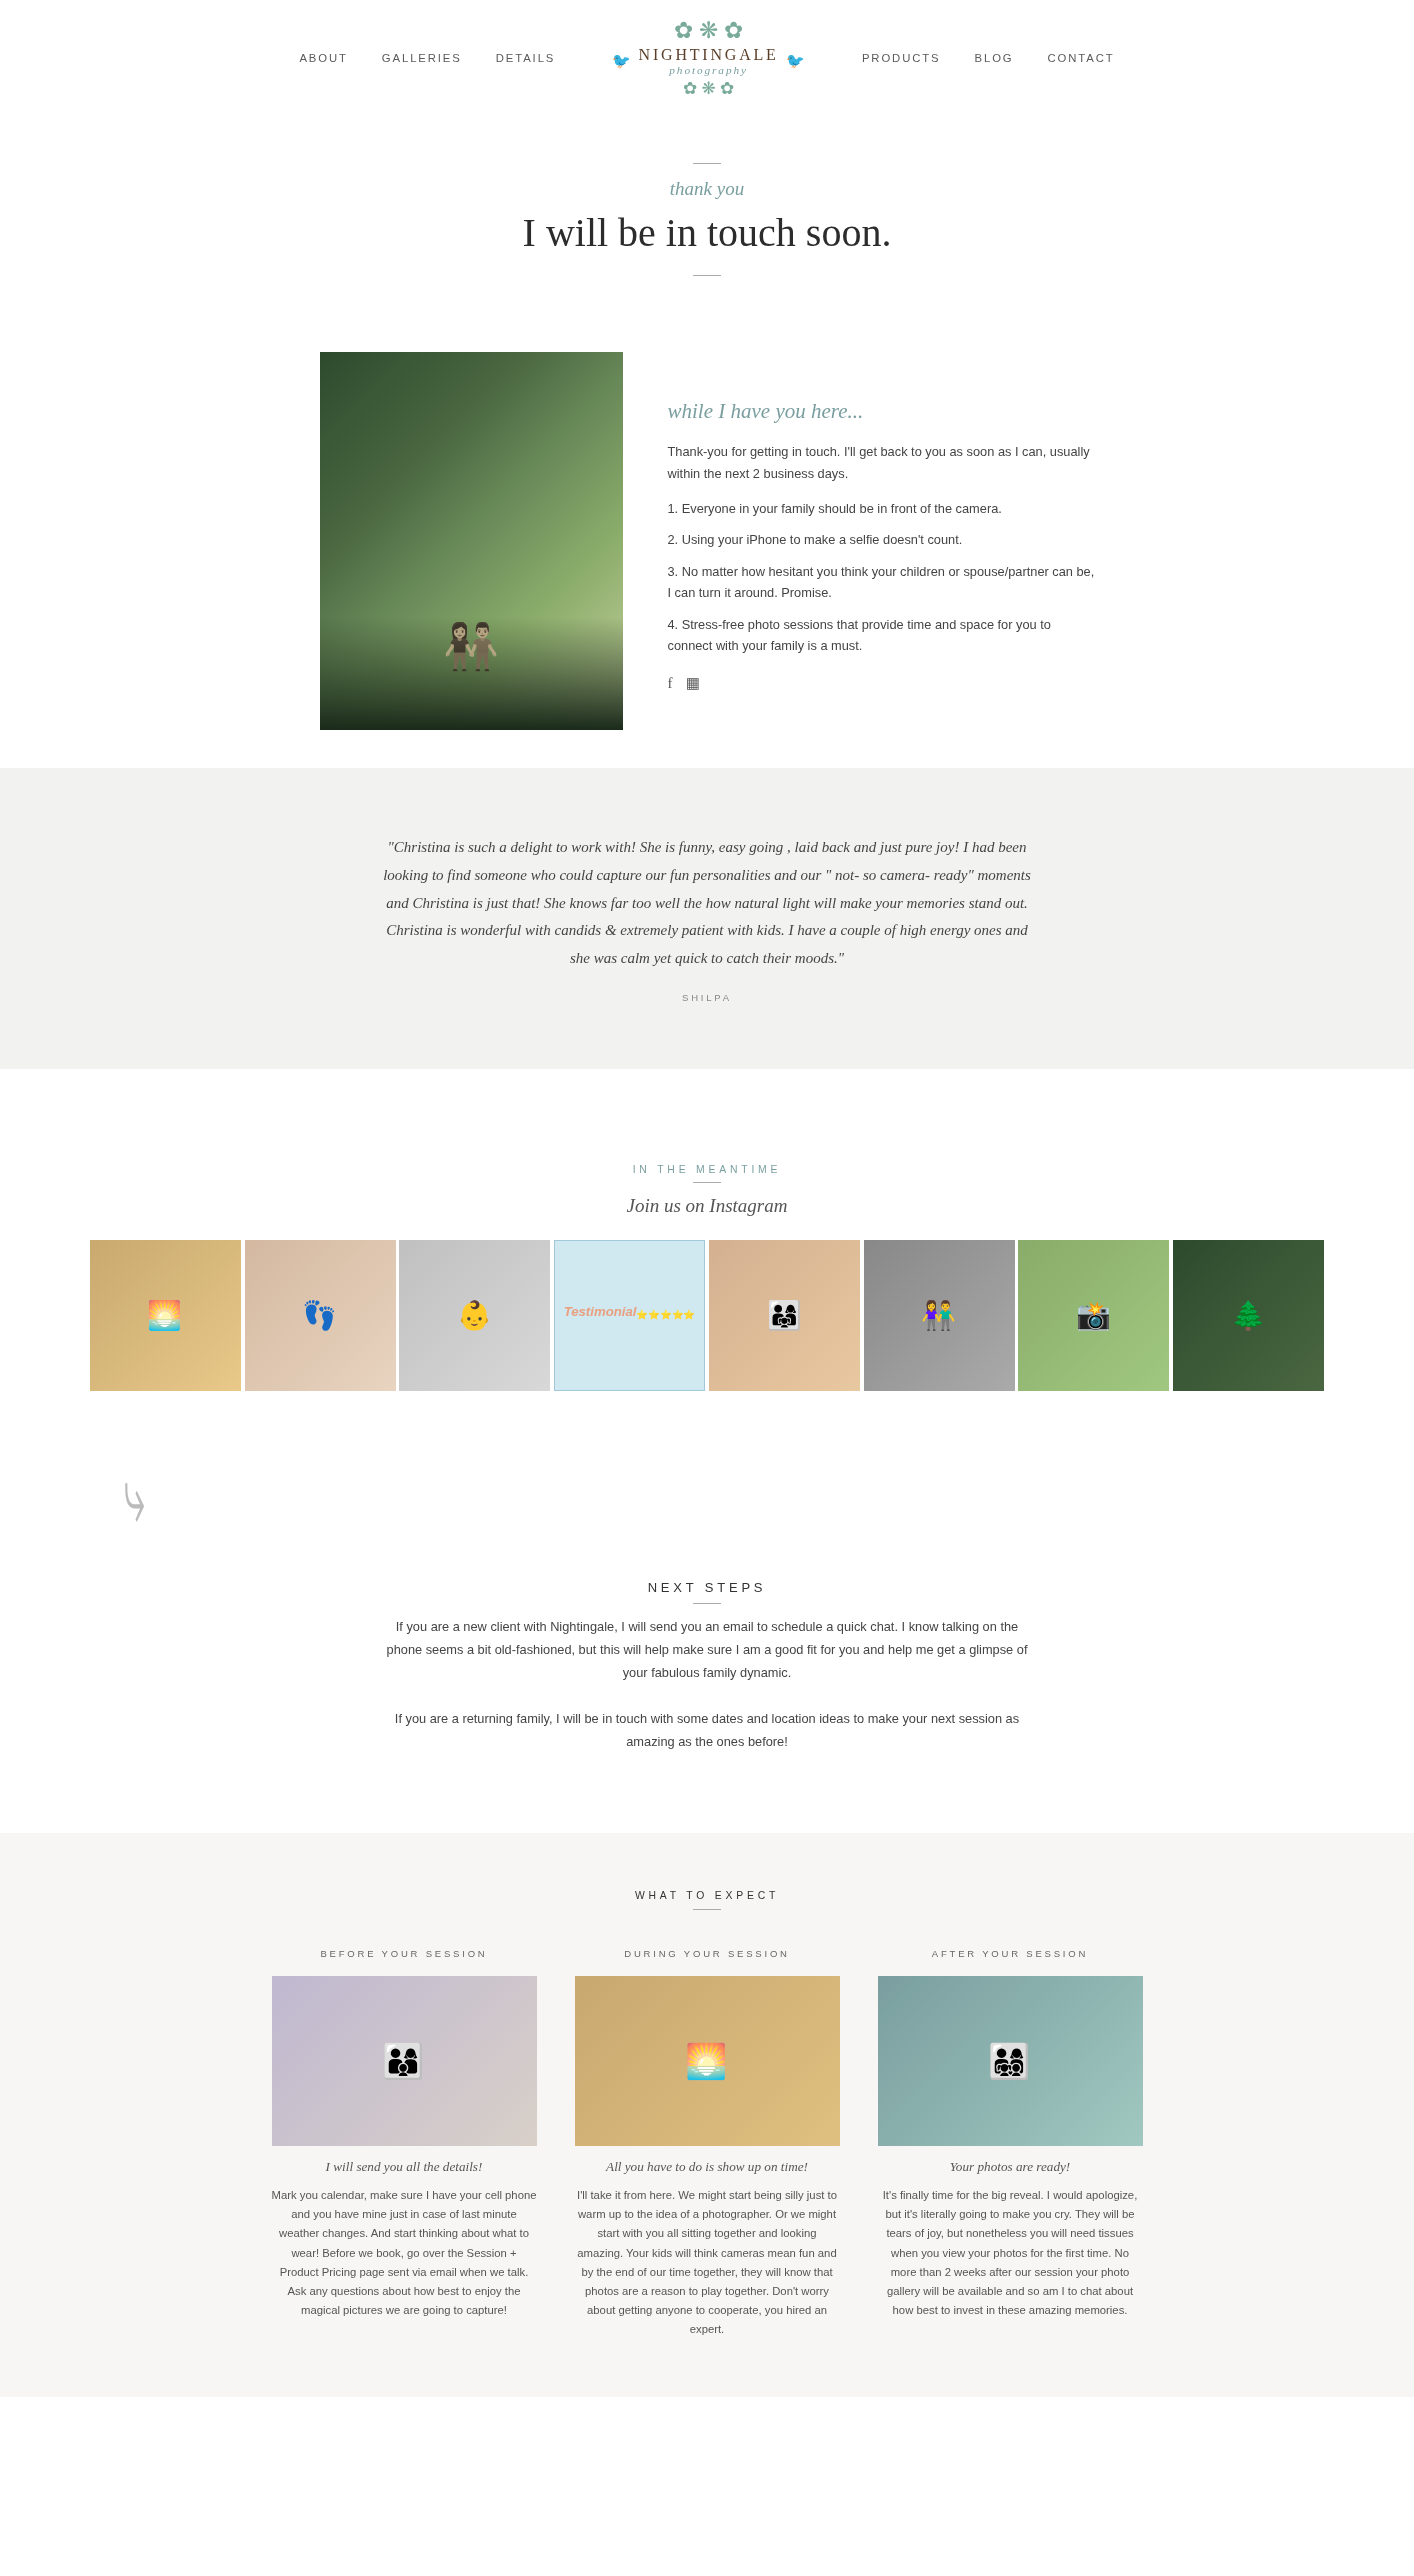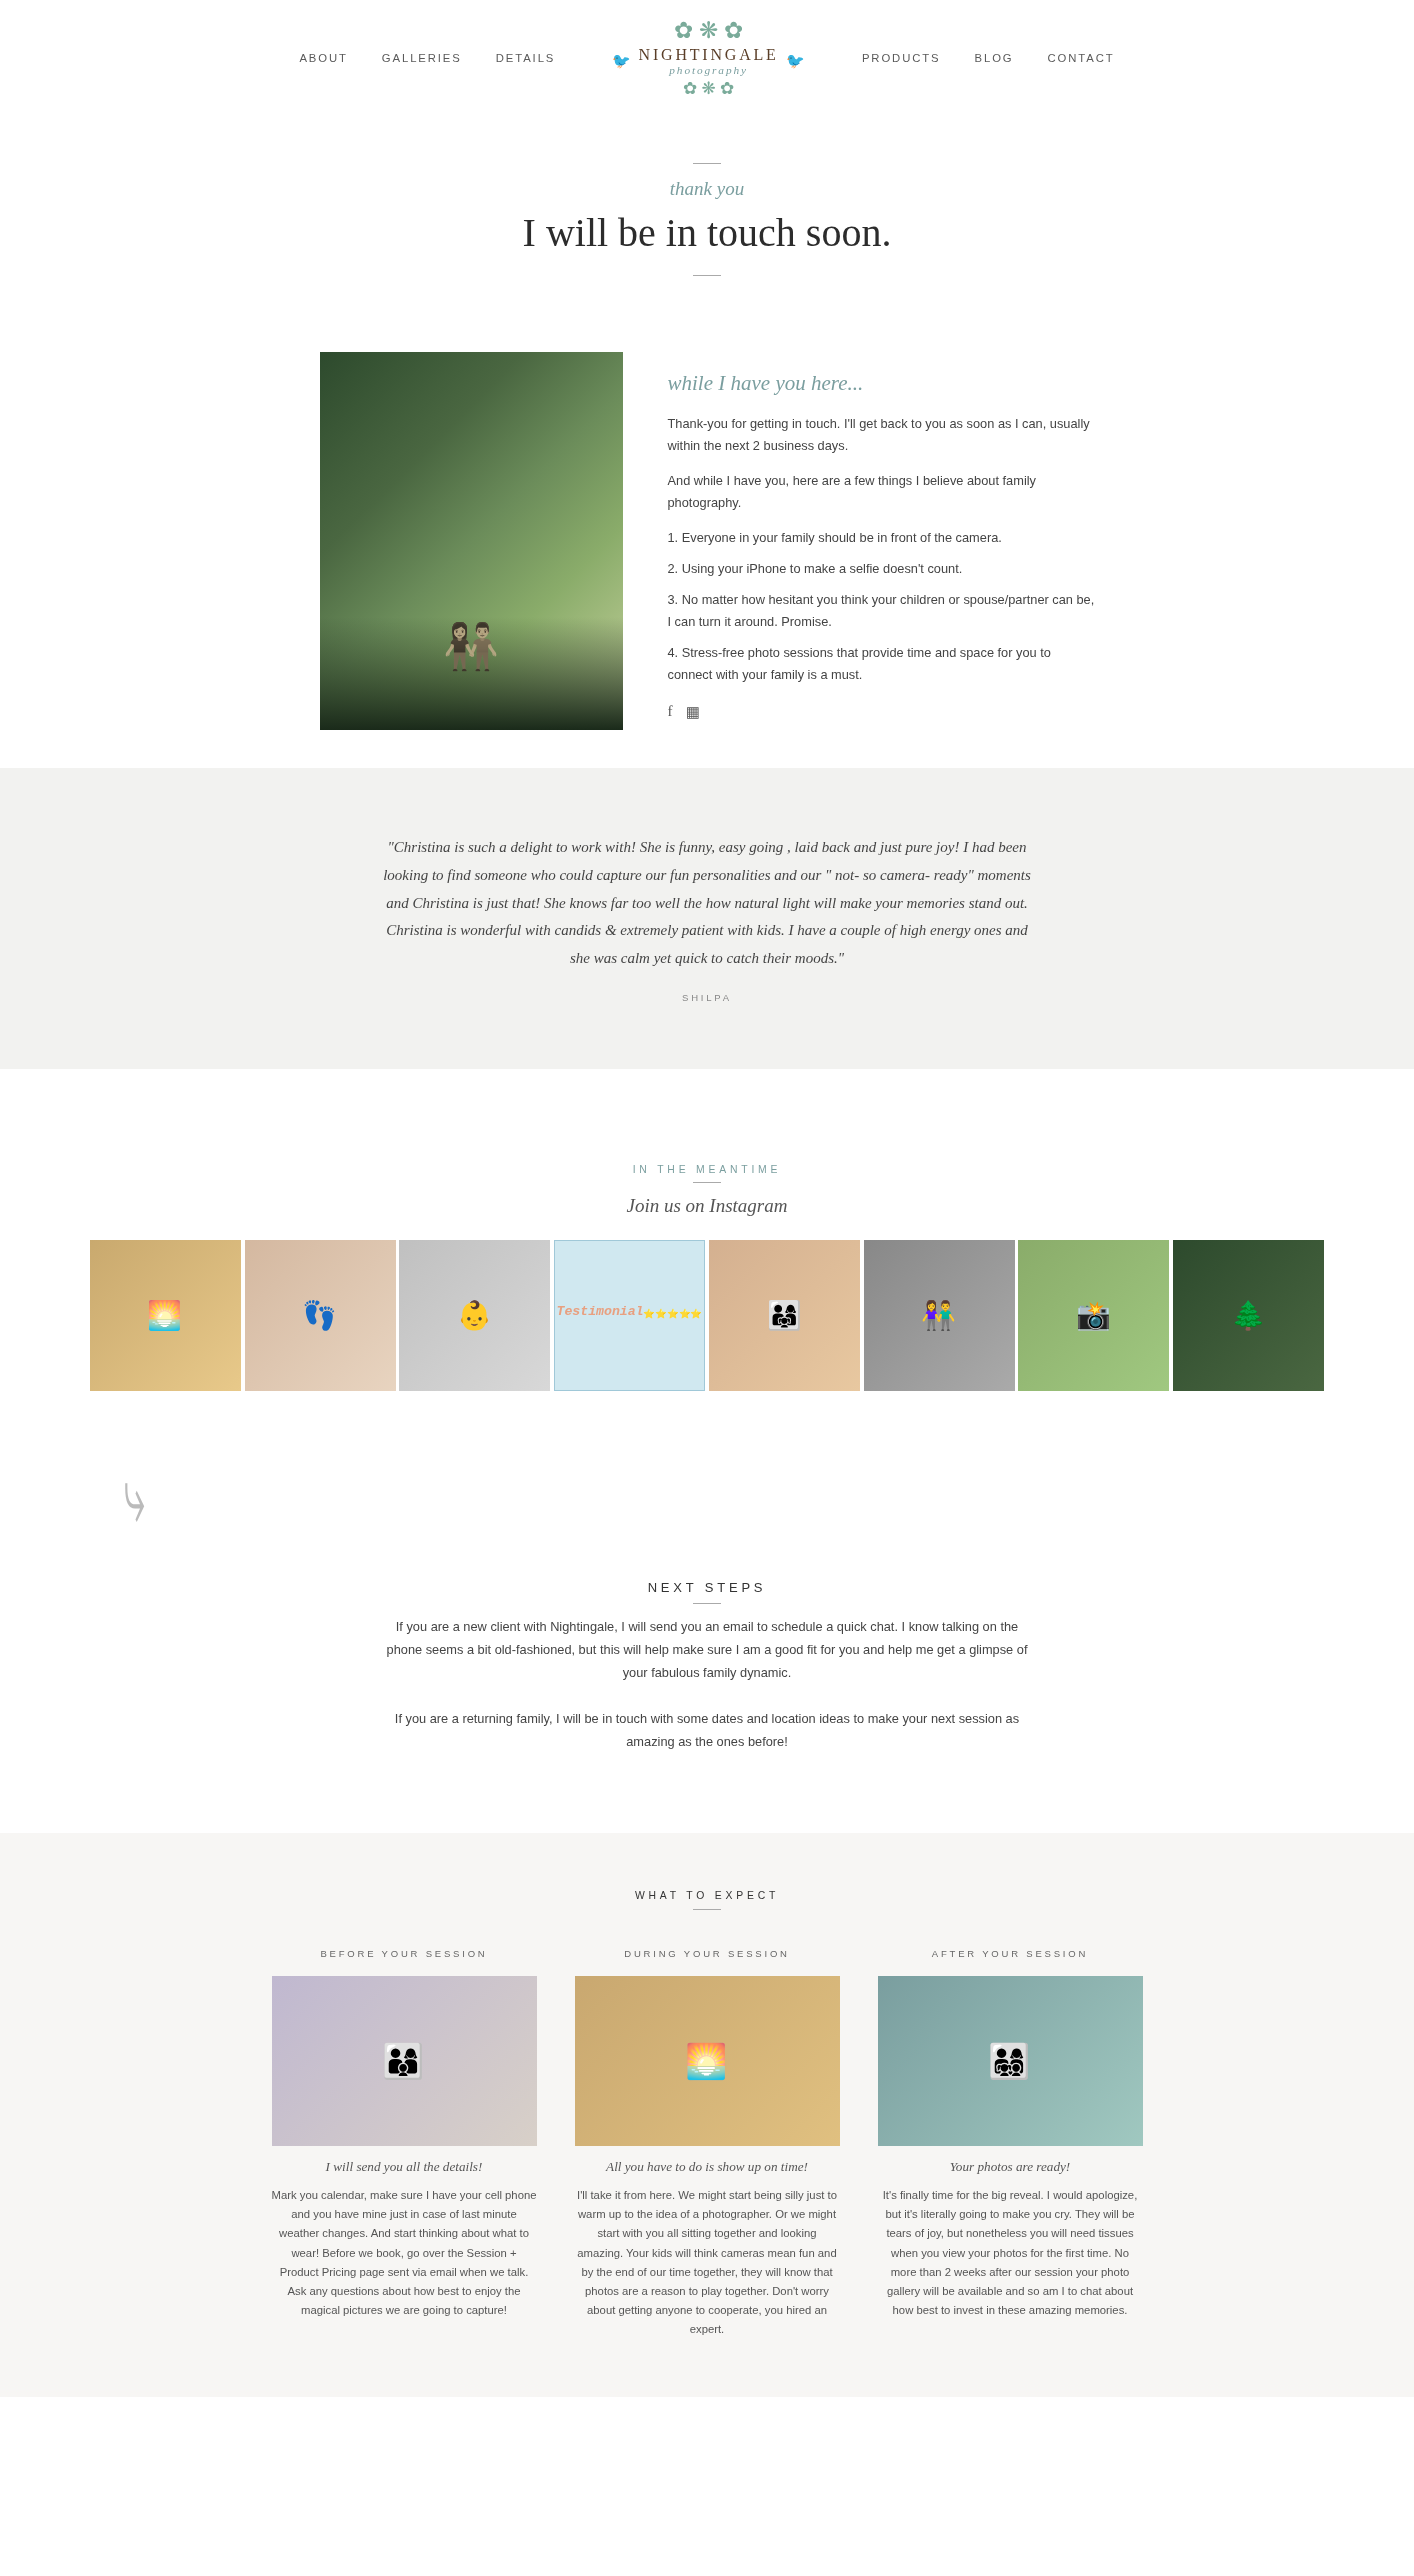--- a/index.html
+++ b/index.html
@@ -416,21 +416,20 @@
   <div class="hero-divider-bottom"></div>
 </section>
 
 <section class="content-section">
   <div class="content-image">
     <div class="photo-placeholder"></div>
   </div>
   <div class="content-text">
     <div class="content-while-title">while I have you here...</div>
     <p>Thank-you for getting in touch. I'll get back to you as soon as I can, usually within the next 2 business days.</p>
-    <p>And while I have you, here are a few things I believe about family photography.</p>
     <div class="beliefs">
       <p>1. Everyone in your family should be in front of the camera.</p>
       <p>2. Using your iPhone to make a selfie doesn't count.</p>
       <p>3. No matter how hesitant you think your children or spouse/partner can be, I can turn it around. Promise.</p>
       <p>4. Stress-free photo sessions that provide time and space for you to connect with your family is a must.</p>
     </div>
     <div class="social-icons">
       <a class="social-icon" href="#">f</a>
       <a class="social-icon" href="#">▦</a>
     </div>
@@ -443,21 +442,21 @@
 </section>
 
 <section class="instagram-section">
   <div class="section-label">IN THE MEANTIME</div>
   <div class="section-divider"></div>
   <div class="section-subtitle">Join us on Instagram</div>
   <div class="instagram-grid">
     <div class="insta-placeholder insta-p1">🌅</div>
     <div class="insta-placeholder insta-p2">👣</div>
     <div class="insta-placeholder insta-p3">👶</div>
-    <div class="insta-placeholder insta-p4" style="font-size:11.3px; padding:18px; font-family:Liberation Mono, monospace; color:#444; text-align:center; line-height:1.4;">
+    <div class="insta-placeholder insta-p4" style="font-size:11.3px; padding:18px; font-family:Liberation Sans, sans-serif; color:#444; text-align:center; line-height:1.4;">
       <div style="font-weight:bold; color:#e8a080; margin-bottom:5.7px; font-size:13.2px; font-style:italic;">Testimonial</div>
       <div style="font-size:9.5px;">⭐⭐⭐⭐⭐</div>
     </div>
     <div class="insta-placeholder insta-p5">👨‍👩‍👧</div>
     <div class="insta-placeholder insta-p6">👫</div>
     <div class="insta-placeholder insta-p7">📸</div>
     <div class="insta-placeholder insta-p8">🌲</div>
   </div>
 </section>
 

